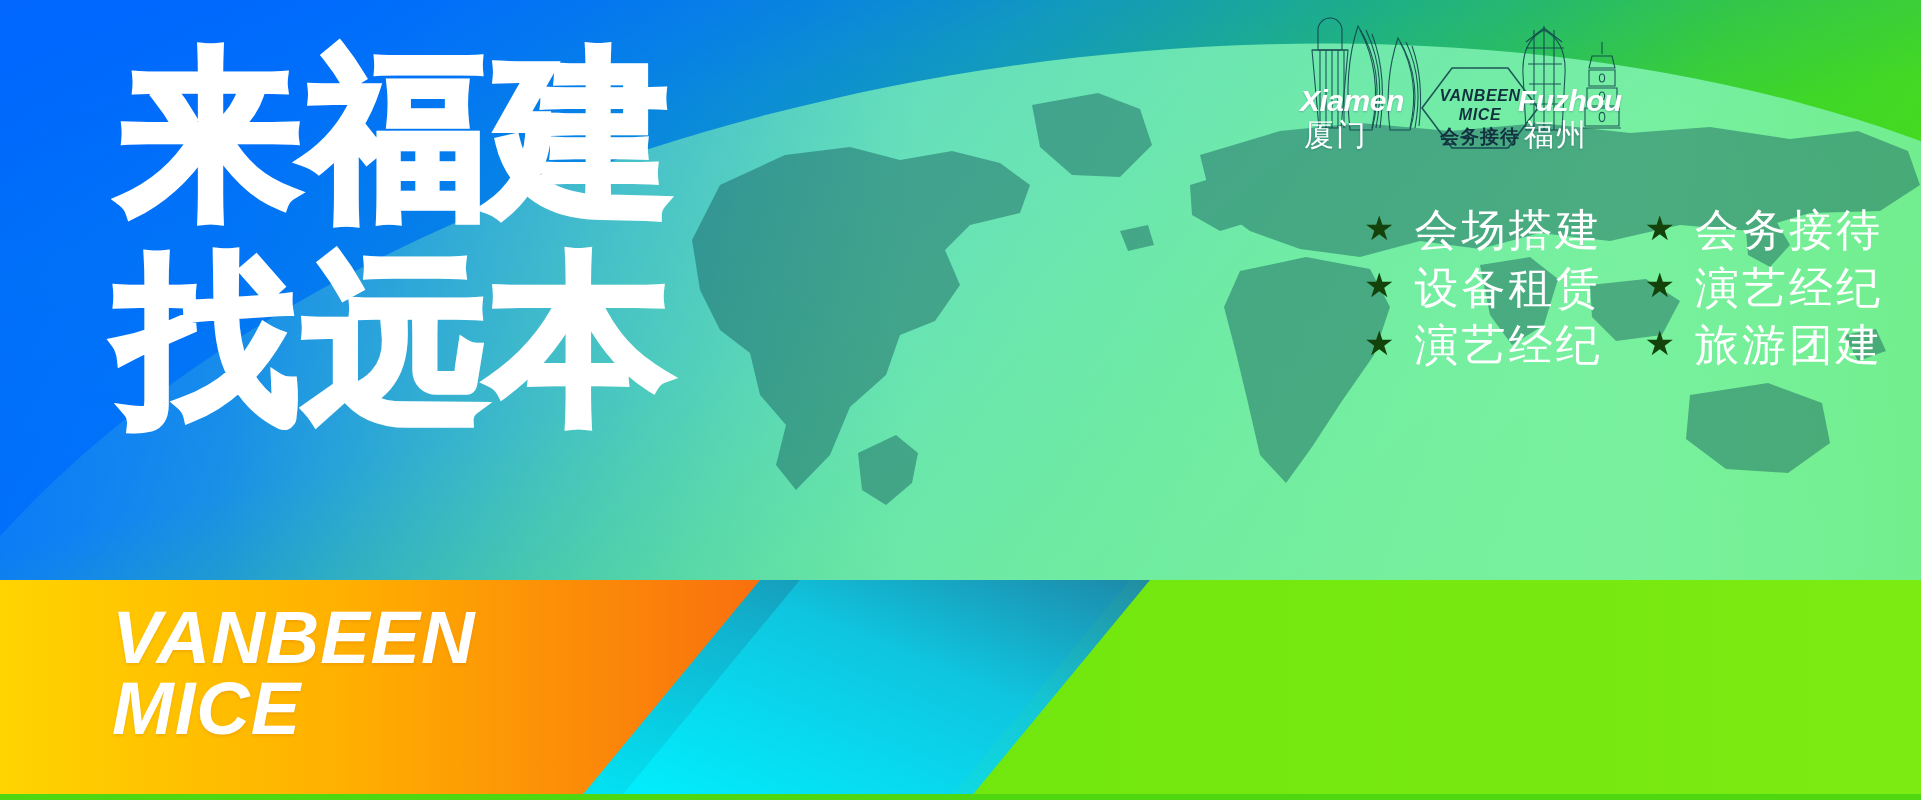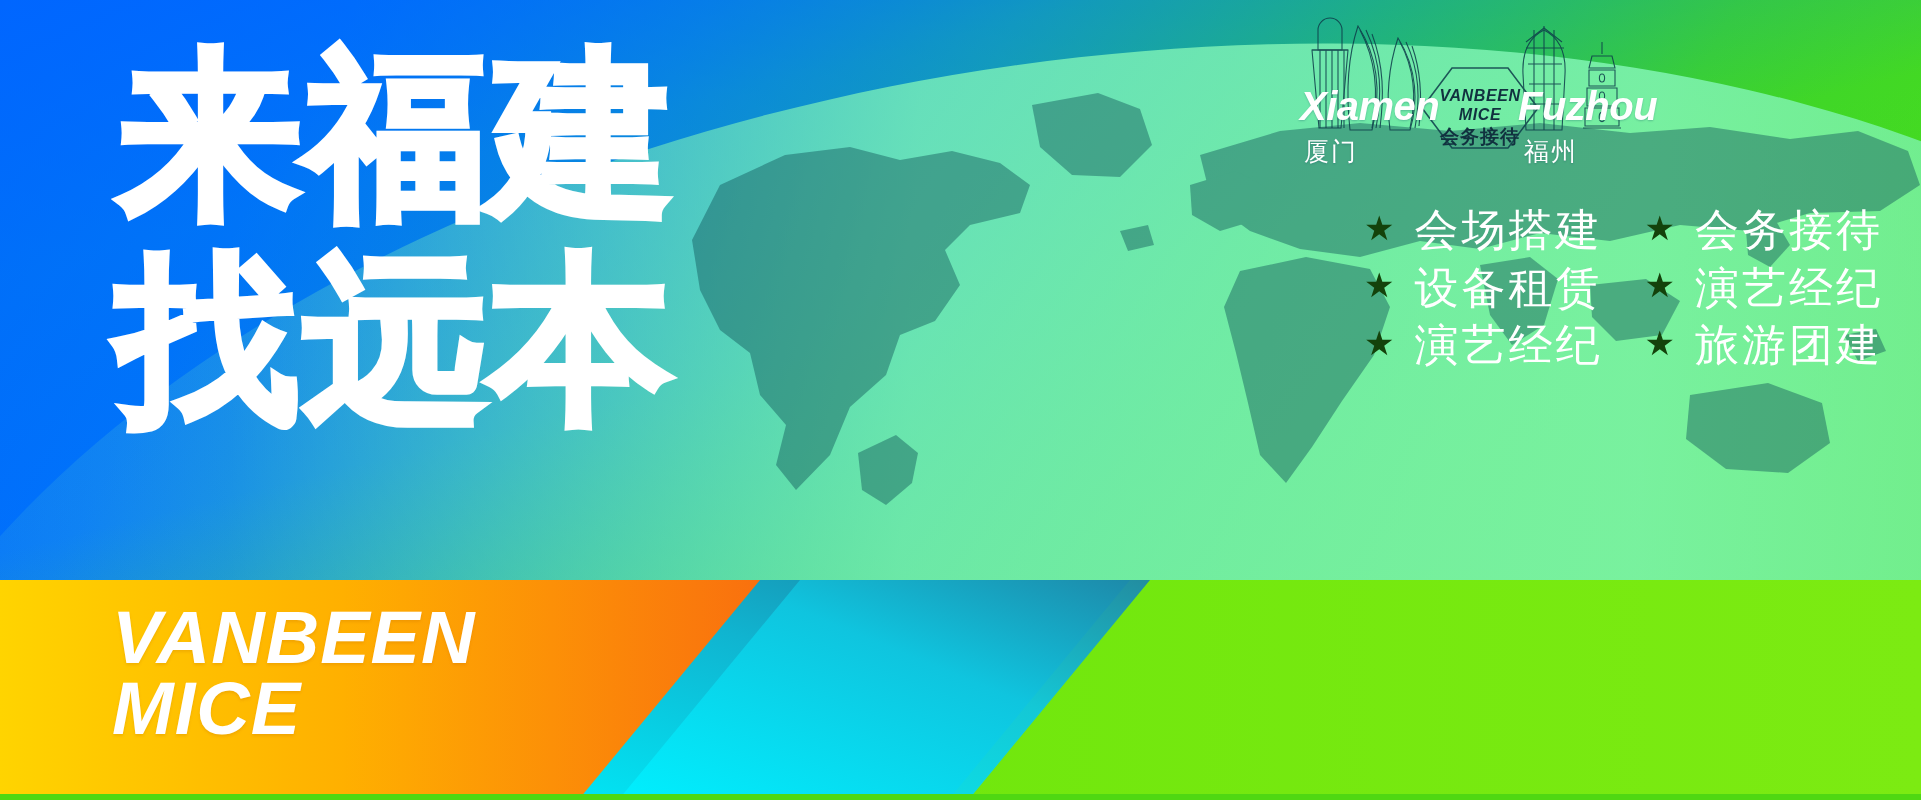--- a/index.html
+++ b/index.html
@@ -97,35 +97,34 @@
   #lockup{
     position:absolute;left:1300px;top:8px;width:360px;height:160px;
   }
   #lockup svg{position:absolute;left:0;top:0;width:360px;height:160px;}
 
   .city-name{
     position:absolute;
     color:#ffffff;
     font-weight:900;
     font-style:italic;
-    font-size:40px;
+    font-size:30px;
     letter-spacing:-.5px;
     line-height:1;
     white-space:nowrap;
     text-shadow:0 1px 2px rgba(0,60,90,.25);
   }
   .city-cn{
     position:absolute;
     color:#ffffff;
-    font-size:25px;
+    font-size:30px;
     line-height:1;
     letter-spacing:2px;
     white-space:nowrap;
     text-shadow:0 1px 2px rgba(0,60,90,.25);
-    margin-top:19px;
   }
   #xiamen-en{left:1  px;top:78px;}
   #xiamen-cn{left:4px;top:112px;}
   #fuzhou-en{left:218px;top:78px;}
   #fuzhou-cn{left:224px;top:112px;}
 
   .hex-text{
     position:absolute;
     color:#11313f;
     text-align:center;

